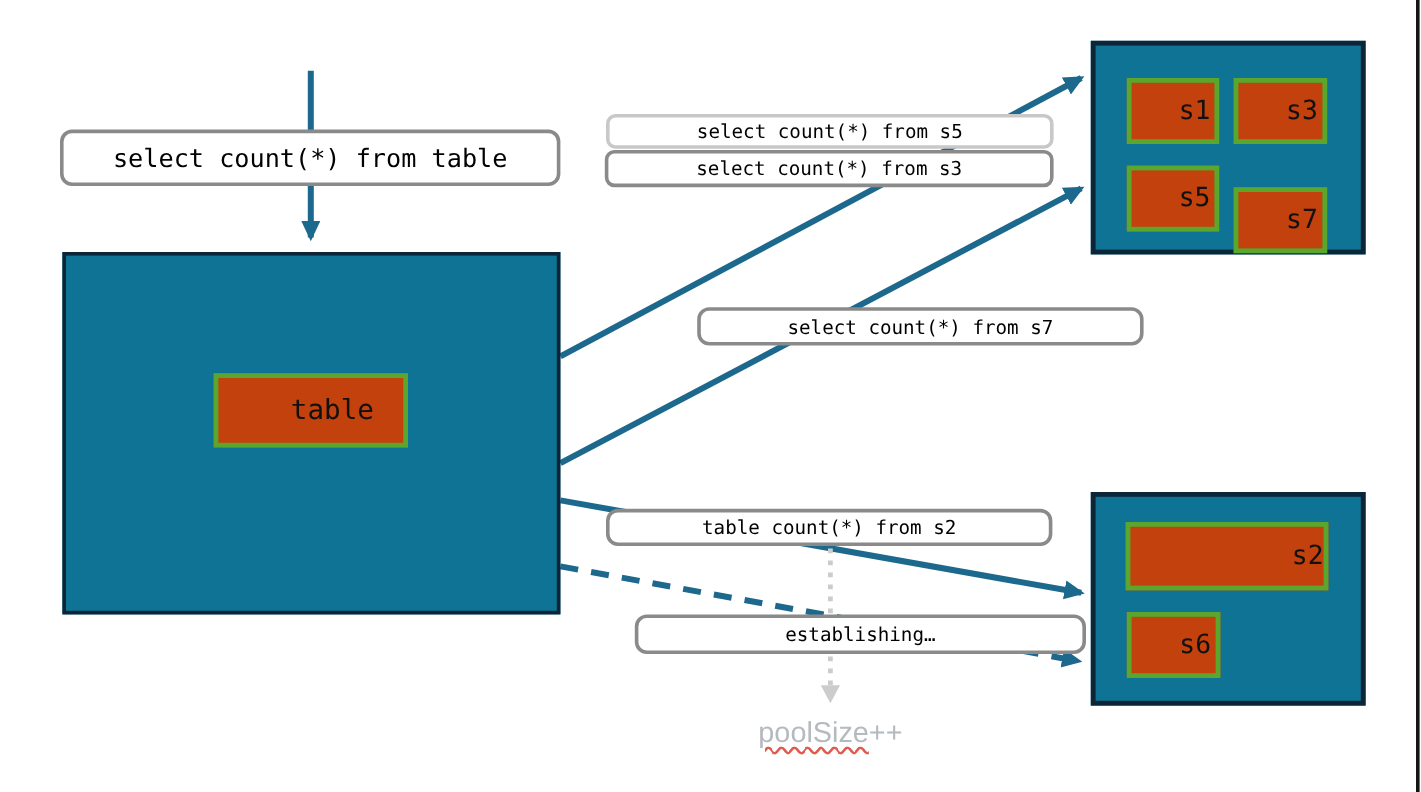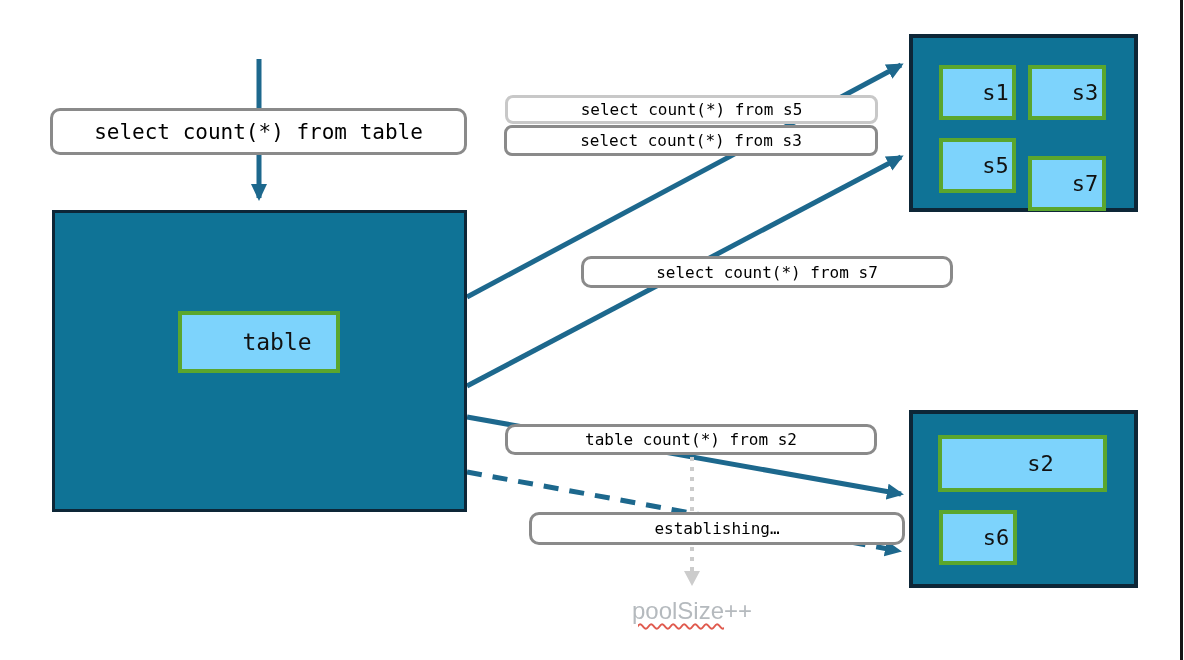--- a/index.html
+++ b/index.html
@@ -13,21 +13,21 @@
   .teal-box {
     background:var(--teal-fill,#0F7396);
     border:3px solid var(--dark-border,#0D2637);
   }
   .shard-box {
     background:var(--teal-fill,#0F7396);
     border:4px solid var(--dark-border,#0D2637);
   }
   
   .node {
-    background:#7dd3fc;
+    background:#c2410c;
     border:4px solid var(--green-border,#5BA62D);
     display:flex; align-items:center; justify-content:center;
     color:#111; font-size:22px;padding-left:36px;
   }
   
   .qlabel {
     background:#ffffff;
     border:3.5px solid var(--label-border,#8A8A8A);
     border-radius:10px;
     display:flex; align-items:center; justify-content:center;
@@ -91,21 +91,21 @@
     <span>s3</span>
   </div>
   <div class="abs node" style="left:939px; top:138px; width:77px; height:55px;">
     <span>s5</span>
   </div>
   <div class="abs node" style="left:1028px; top:156px; width:78px; height:55px;">
     <span>s7</span>
   </div>
 
   <div class="abs shard-box" style="left:909px; top:410px; width:229px; height:178px;"></div>
-  <div class="abs node" style="left:938px; top:435px; width:169px; height:57px;">
+  <div class="abs node" style="left:938px; top:435px; width:169px; height:57px;justify-content:flex-end;">
     <span>s2</span>
   </div>
   <div class="abs node" style="left:939px; top:510px; width:78px; height:55px;">
     <span>s6</span>
   </div>
 
   <div class="abs qlabel" style="left:50px; top:108px; width:417px; height:47px; font-size:21px; border-width:3px;">
     <span>select count(*) from table</span>
   </div>
 

